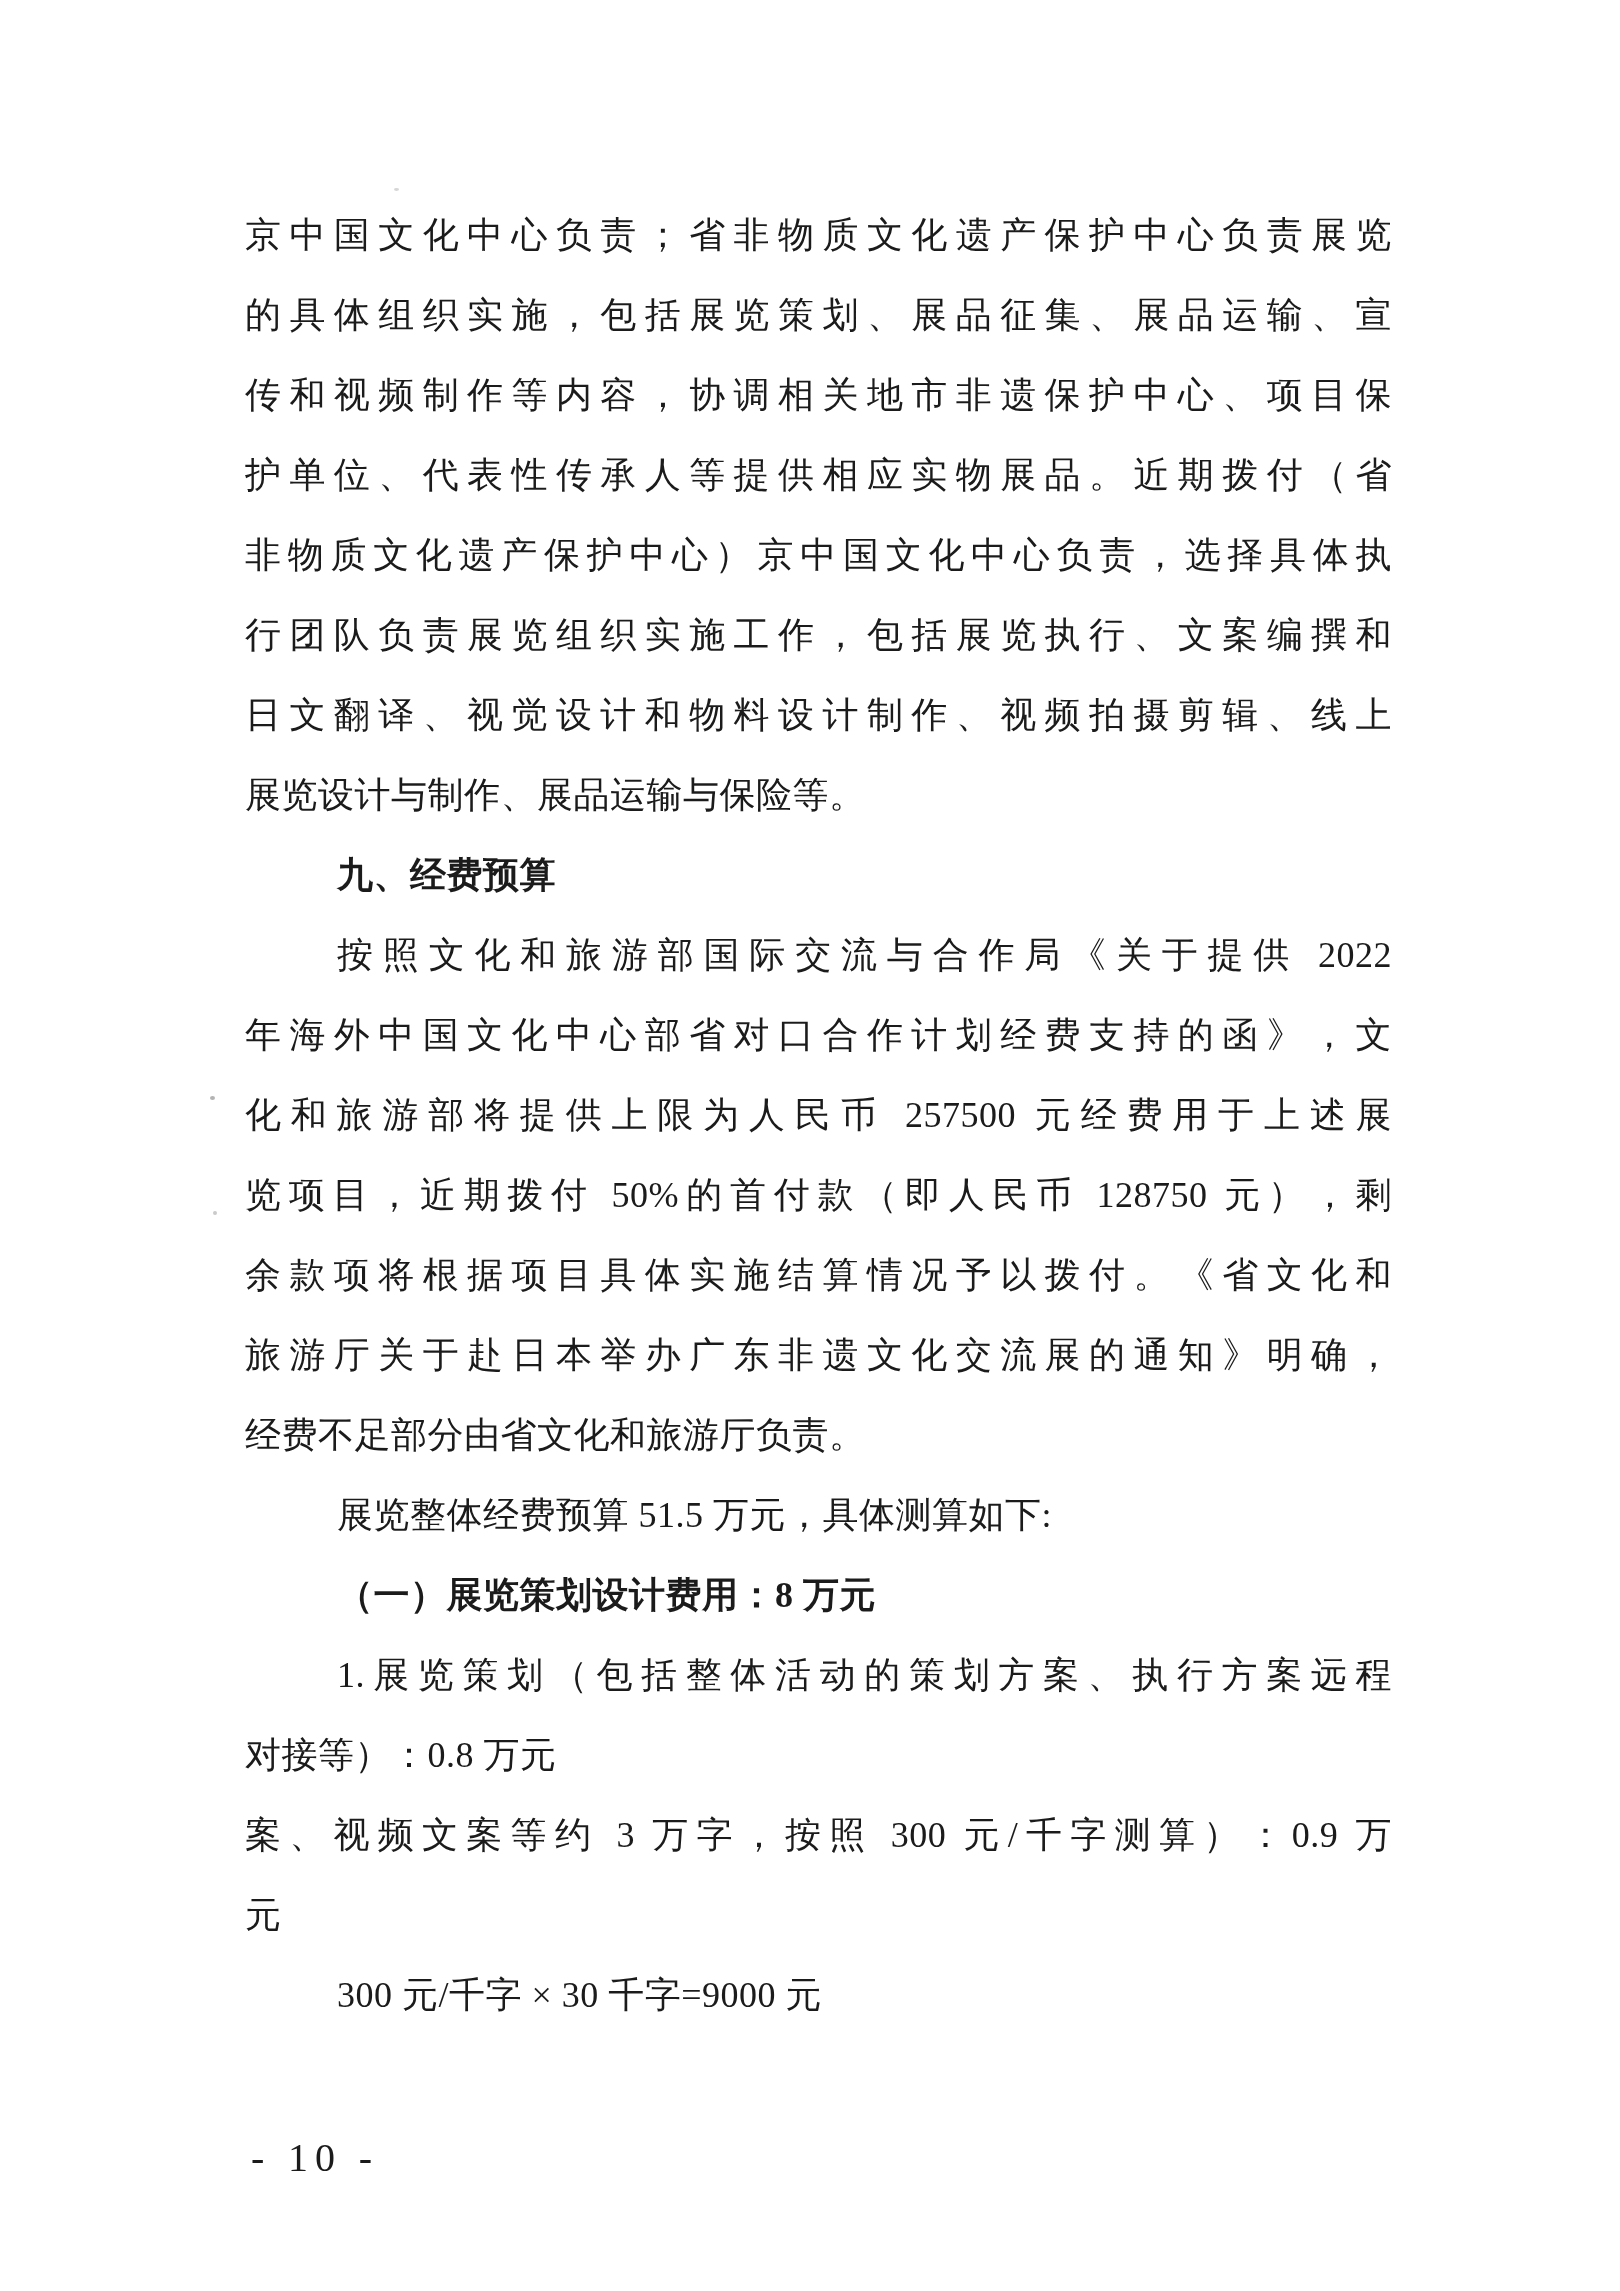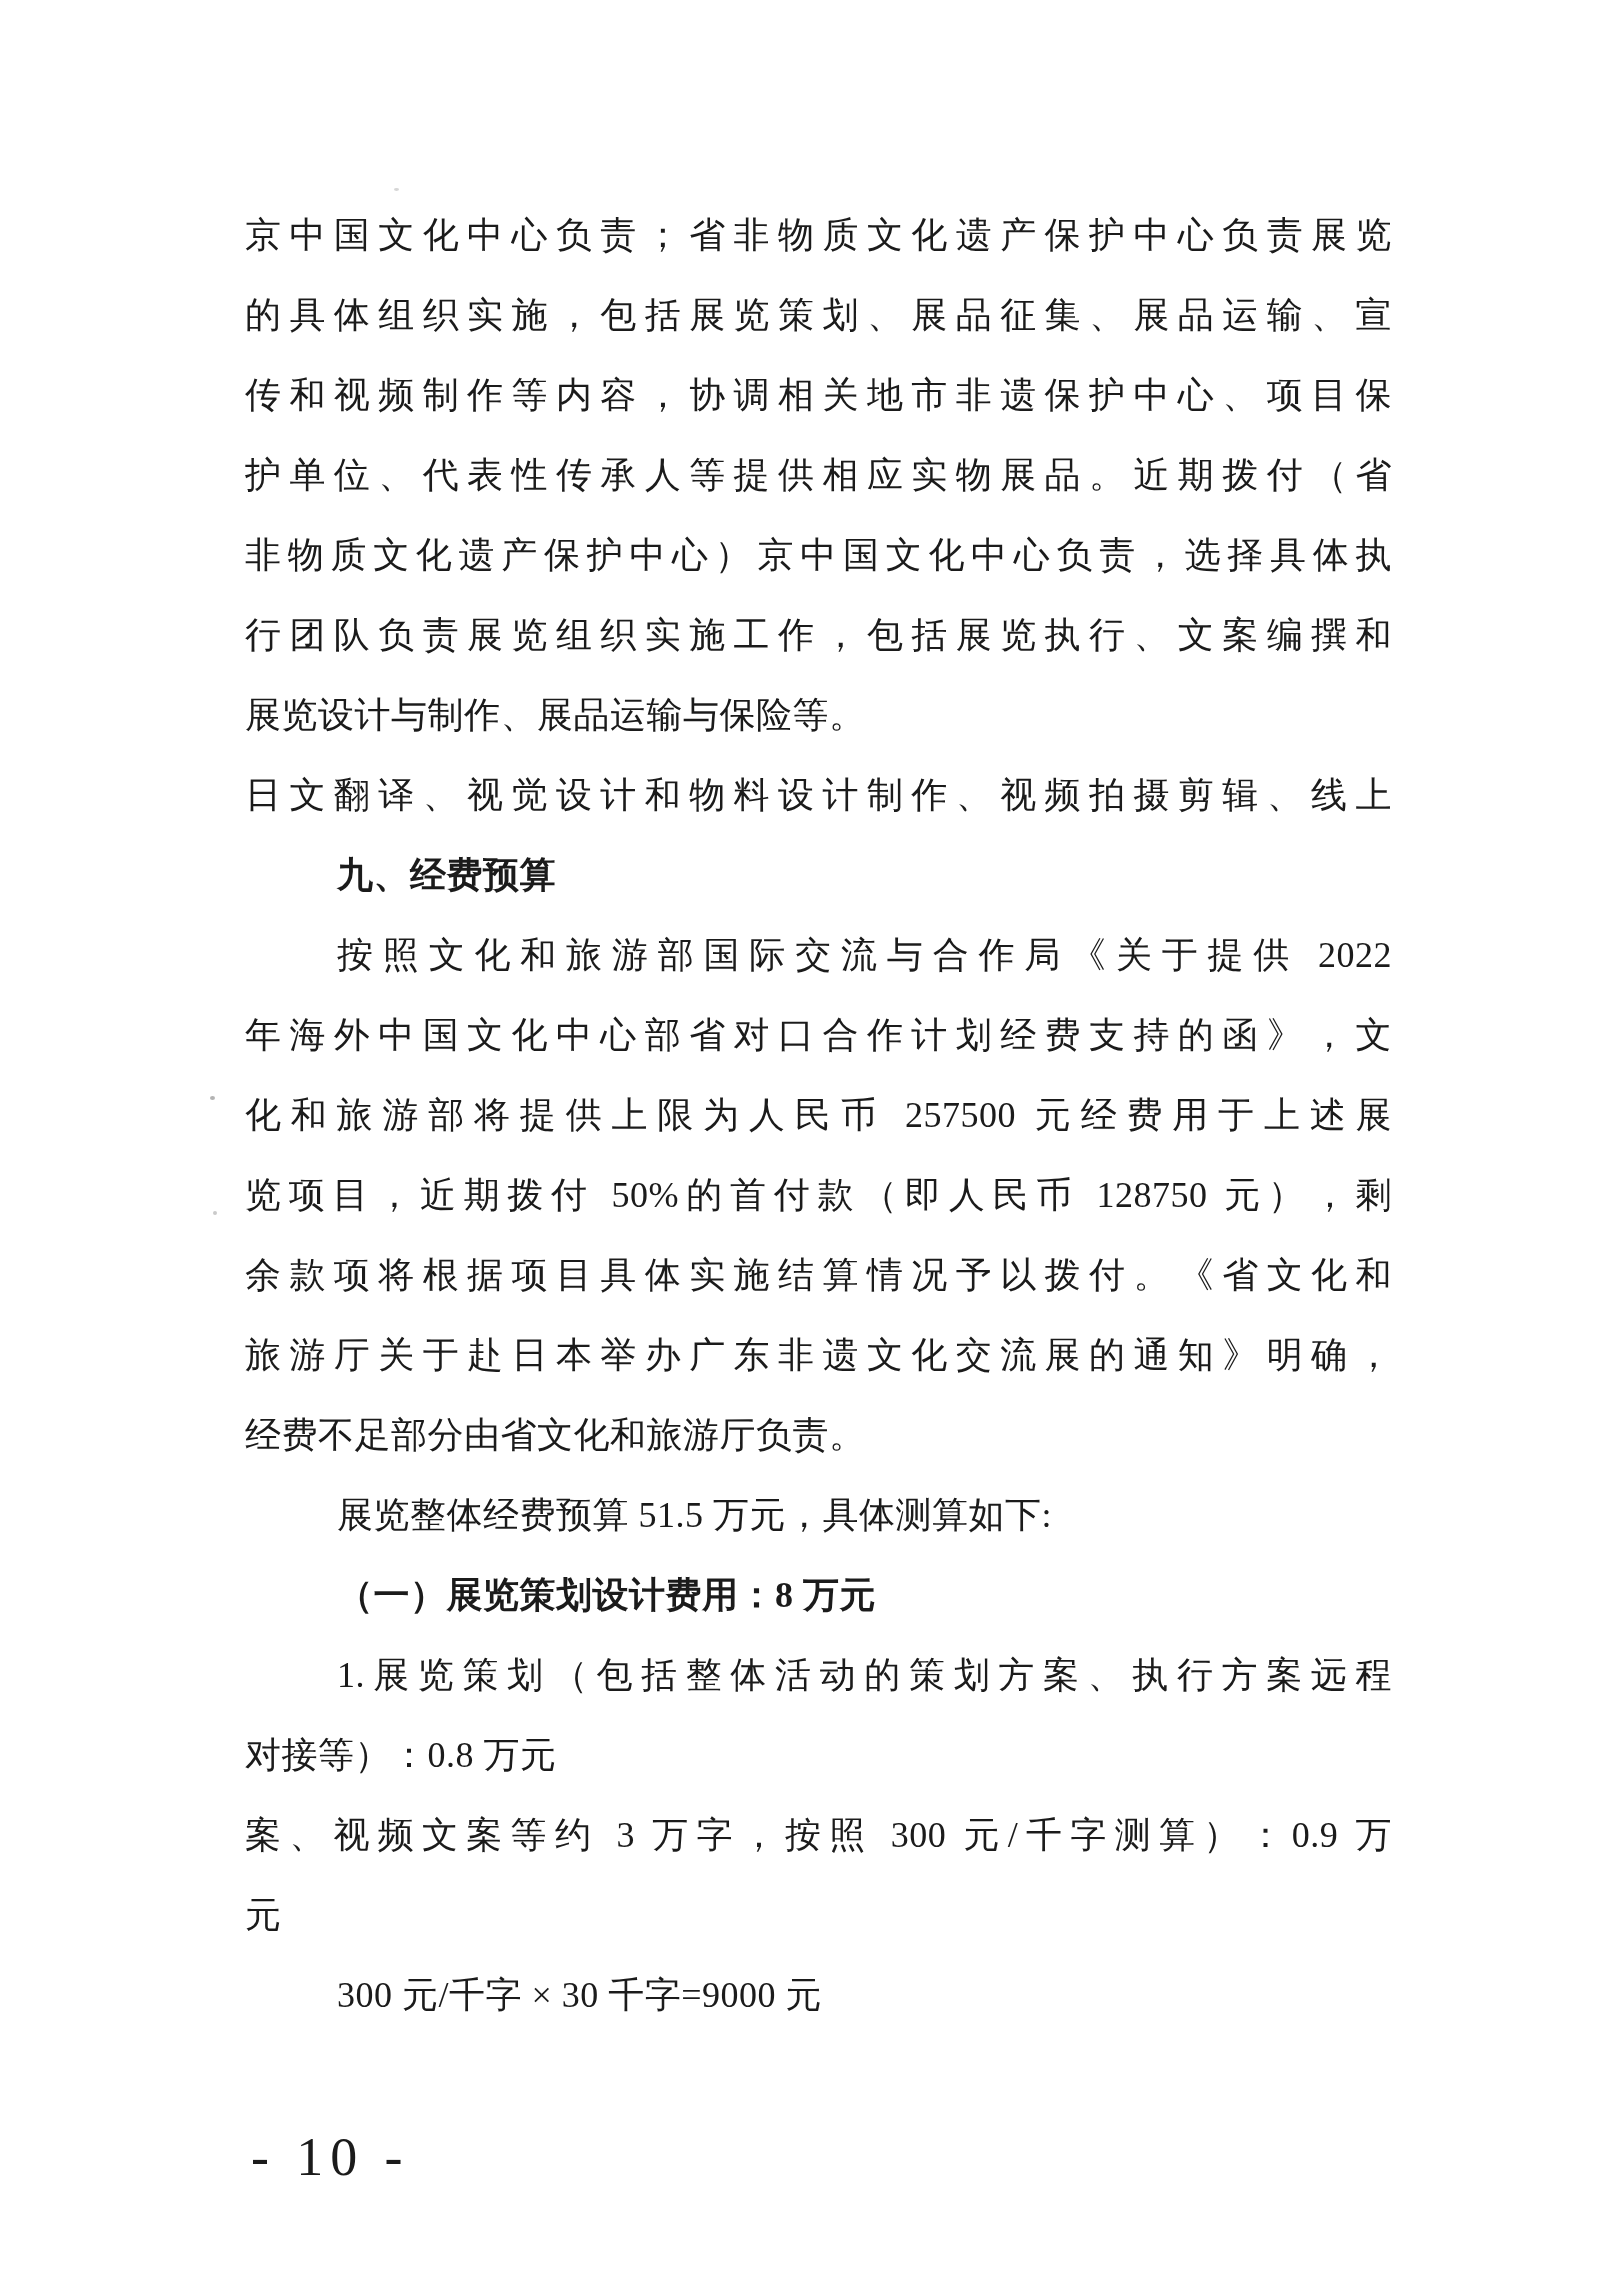--- a/index.html
+++ b/index.html
@@ -38,21 +38,21 @@
   .line.indent {
     text-indent: 92px;
   }
   .line.bold {
     font-weight: bold;
   }
   .footer {
     position: absolute;
     left: 251px;
     top: 2133px;
-    font-size: 54px;
+    font-size: 40px;
     line-height: 49px;
     letter-spacing: 6.9px;
     color: #1b1b1b;
   }
   .speck {
     position: absolute;
     background: #8a8a8a;
     border-radius: 50%;
   }
   .speck.s1 { left: 210px; top: 1096px; width: 4.9px; height: 3.9px; opacity: 0.65; }
@@ -67,22 +67,22 @@
   <div class="speck s2"></div>
   <div class="speck s3"></div>
 
   <div class="content">
       <div class="line justify">京中国文化中心负责；省非物质文化遗产保护中心负责展览</div>
       <div class="line justify">的具体组织实施，包括展览策划、展品征集、展品运输、宣</div>
       <div class="line justify">传和视频制作等内容，协调相关地市非遗保护中心、项目保</div>
       <div class="line justify">护单位、代表性传承人等提供相应实物展品。近期拨付（省</div>
       <div class="line justify">非物质文化遗产保护中心）京中国文化中心负责，选择具体执</div>
       <div class="line justify">行团队负责展览组织实施工作，包括展览执行、文案编撰和</div>
+      <div class="line justify">日文翻译、视觉设计和物料设计制作、视频拍摄剪辑、线上</div>
       <div class="line">展览设计与制作、展品运输与保险等。</div>
-      <div class="line justify">日文翻译、视觉设计和物料设计制作、视频拍摄剪辑、线上</div>
       <div class="line bold indent">九、经费预算</div>
       <div class="line indent justify">按照文化和旅游部国际交流与合作局《关于提供 2022</div>
       <div class="line justify">年海外中国文化中心部省对口合作计划经费支持的函》，文</div>
       <div class="line justify">化和旅游部将提供上限为人民币 257500 元经费用于上述展</div>
       <div class="line justify">览项目，近期拨付 50%的首付款（即人民币 128750 元），剩</div>
       <div class="line justify">余款项将根据项目具体实施结算情况予以拨付。《省文化和</div>
       <div class="line justify">旅游厅关于赴日本举办广东非遗文化交流展的通知》明确，</div>
       <div class="line">经费不足部分由省文化和旅游厅负责。</div>
       <div class="line indent">展览整体经费预算 51.5 万元，具体测算如下:</div>
       <div class="line bold indent">（一）展览策划设计费用：8 万元</div>

